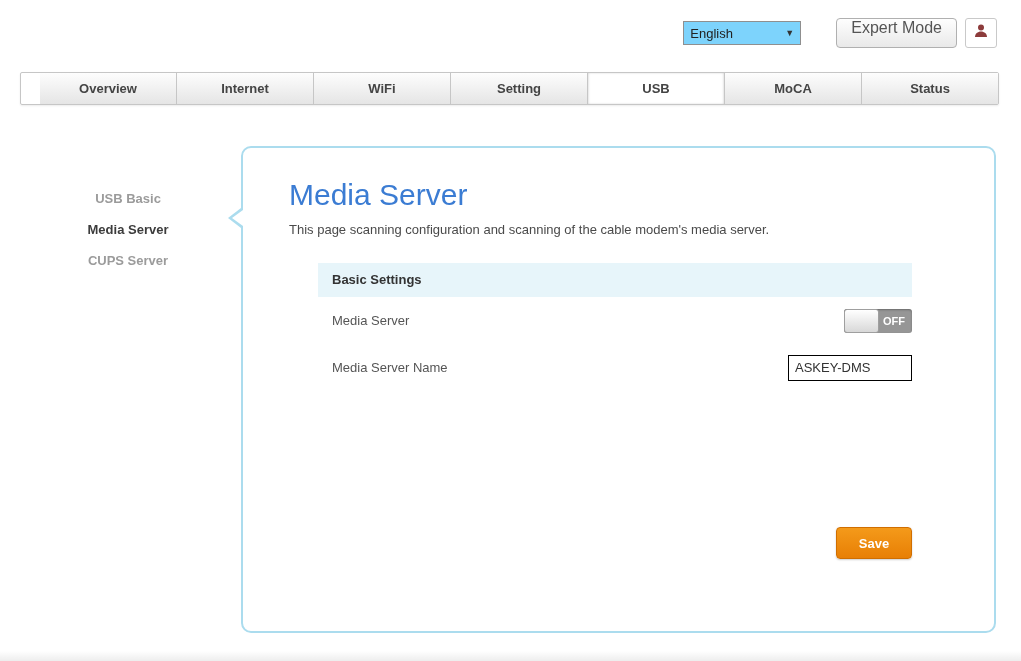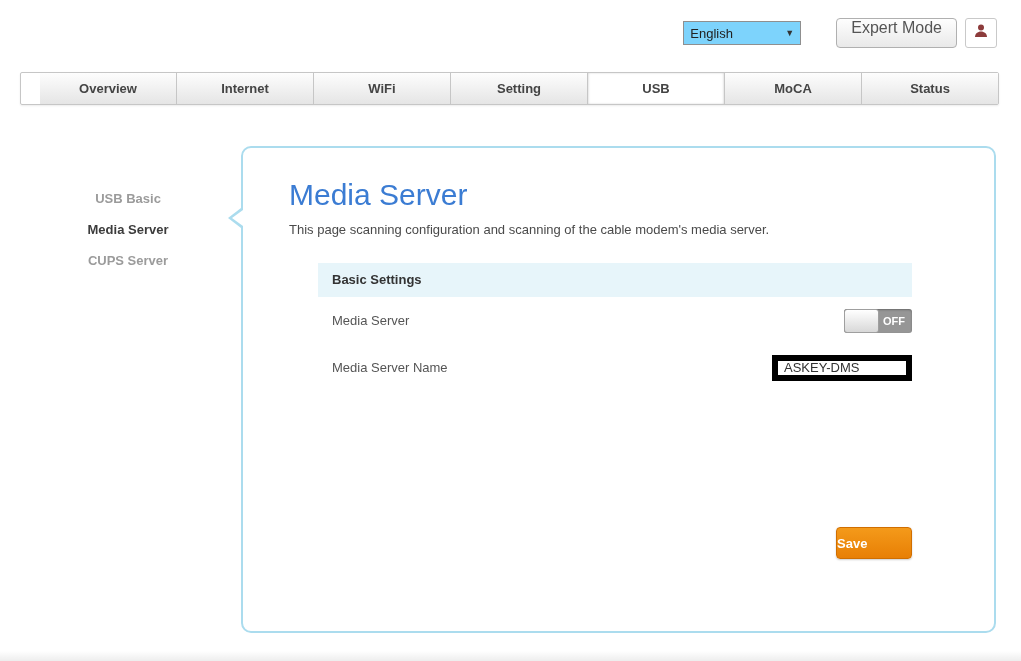--- a/index.html
+++ b/index.html
@@ -98,31 +98,31 @@
     background:linear-gradient(#ffffff,#d8d8d8); border:1px solid #9f9f9f;
     border-radius:3px; box-sizing:border-box;
   }
   .toggle .state{
     position:absolute; right:7px; top:0; line-height:24px;
     color:#fff; font-size:11px; font-weight:bold;
   }
 
   
   .text-input{
-    width:140px; height:26px; border:6px solid #000000; box-sizing:border-box;
+    width:124px; height:26px; border:1px solid #000000; box-sizing:border-box;
     font-size:13px; color:#333; padding:0 6px;
     font-family:"Liberation Sans", sans-serif;
   }
 
   
   .btn-save{
     position:absolute; right:82px; top:379px; width:74px; height:30px;
     background:linear-gradient(#f49a1a,#e87f05); border:1px solid #d06e00;
     border-radius:4px; color:#fff; font-weight:bold; font-size:13px;
-    display:flex; align-items:center; justify-content:flex-start; cursor:pointer;
+    display:flex; align-items:center; justify-content:center; cursor:pointer;
     box-shadow:0 1px 2px rgba(0,0,0,0.2);
   }
 </style>
 </head>
 <body>
 
 <div class="topbar">
   <div class="select-box">
     <span>English</span>
     <span class="chev">▼</span>

